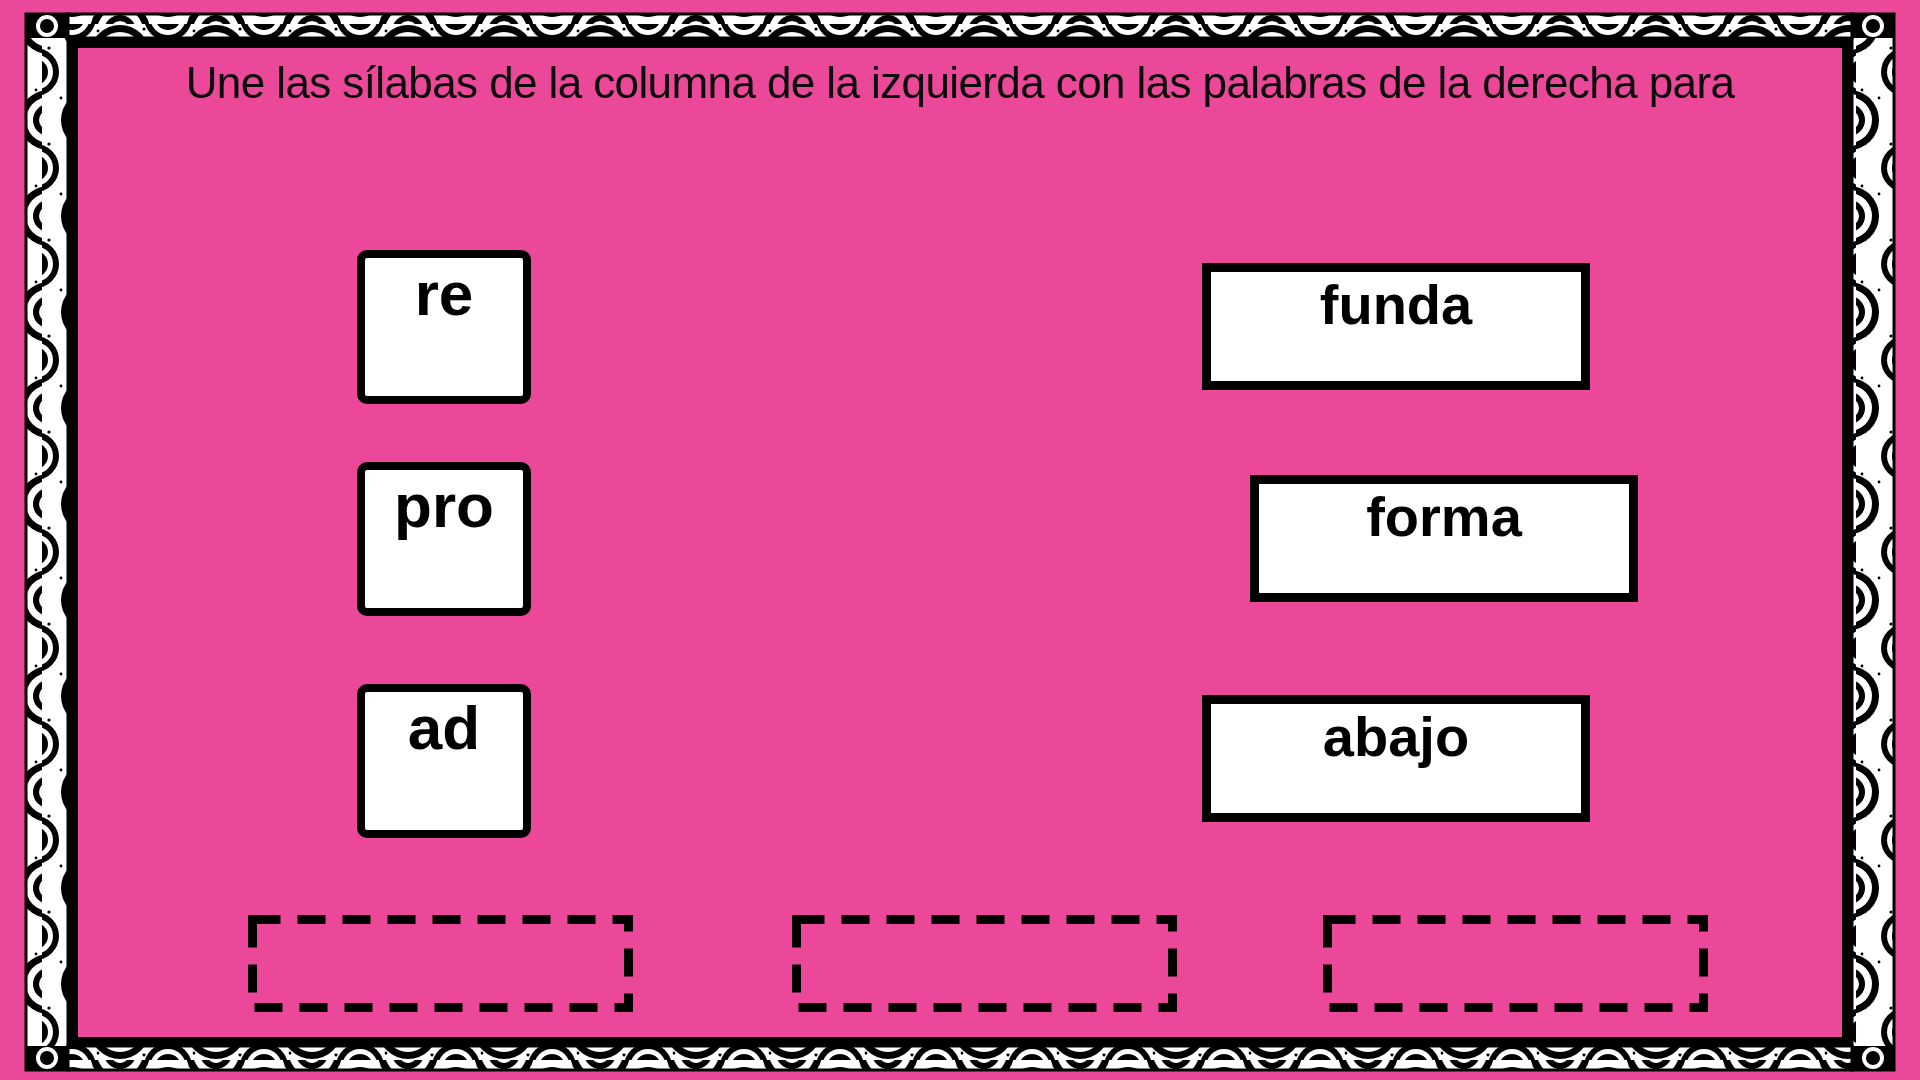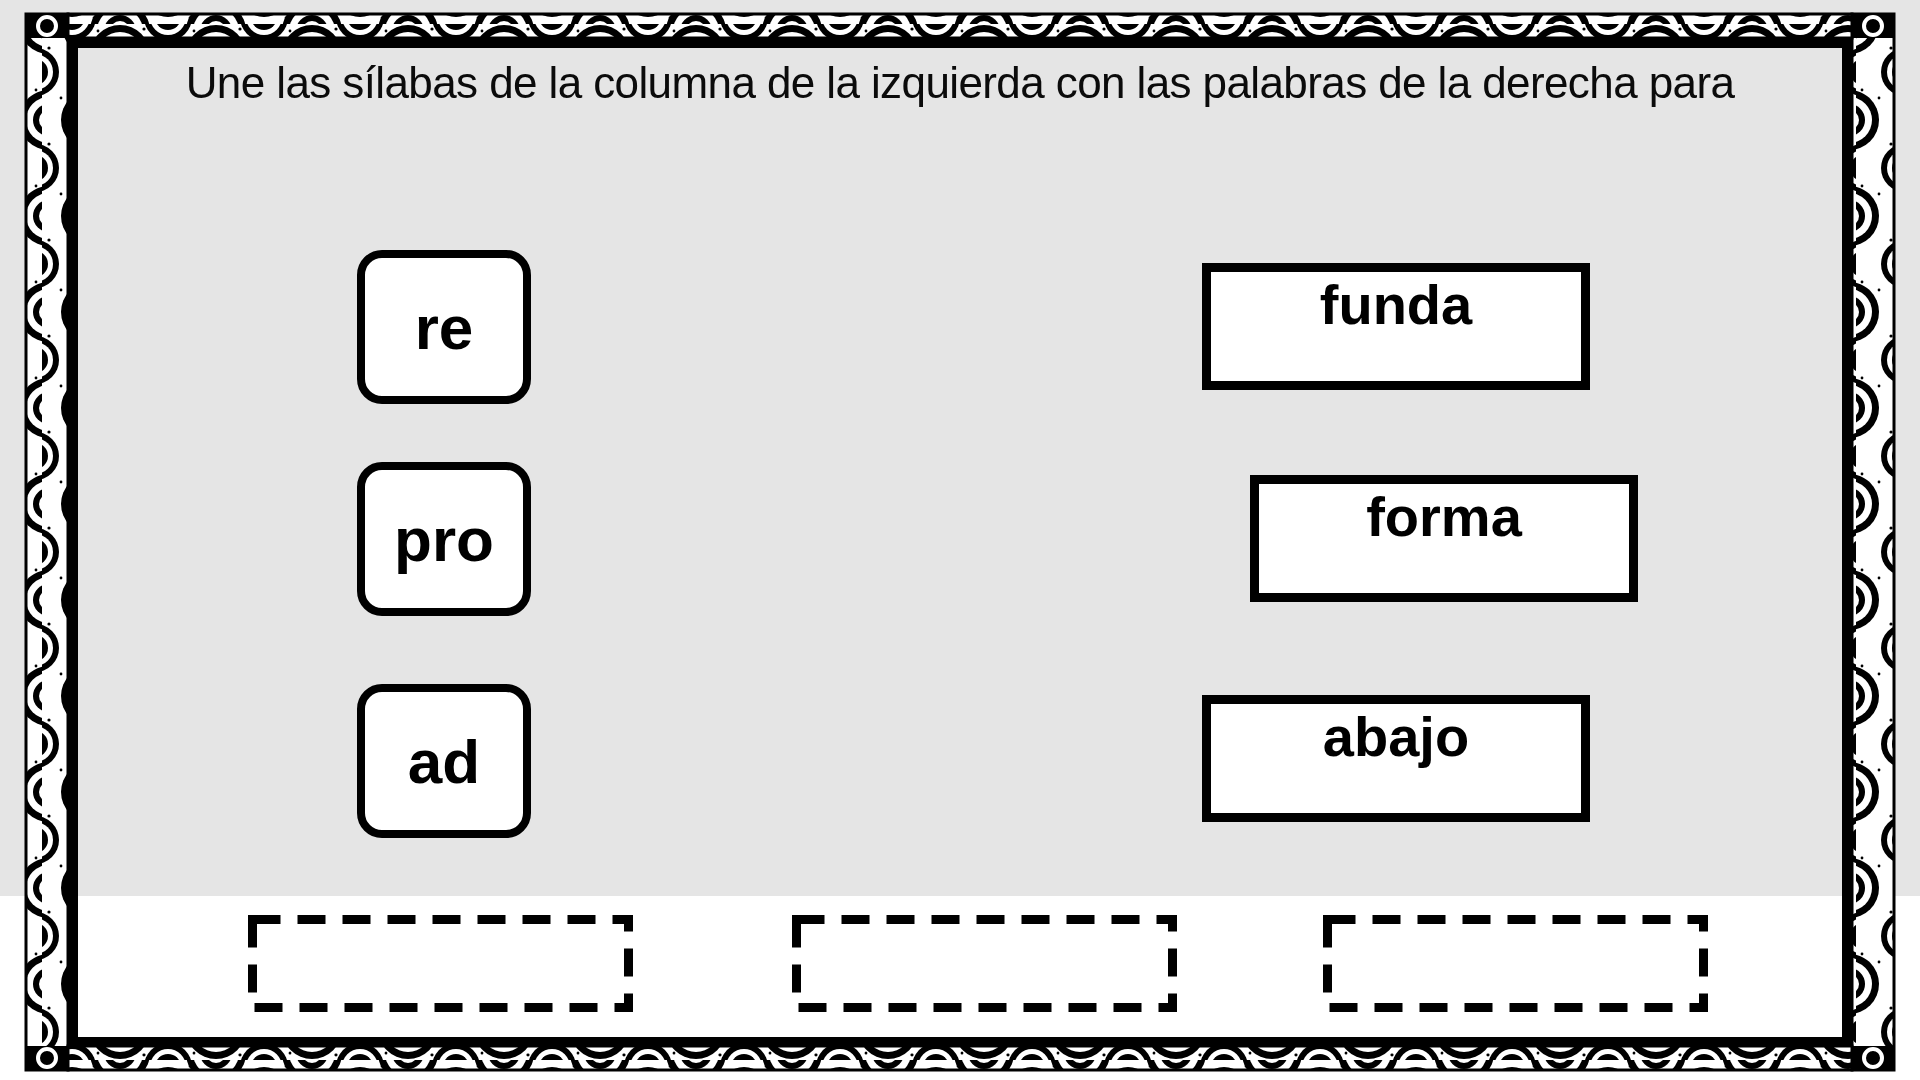--- a/index.html
+++ b/index.html
@@ -10,22 +10,22 @@
   body {
     width: 1920px;
     height: 1080px;
     overflow: hidden;
     font-family: "Liberation Sans", sans-serif;
     color: #000000;
   }
   .page {
     position: relative;
     width: 1920px;
-    height: 896px;
-    background: #e5e5e5;
+    height: 1080px;
+    background: #ec4899;
   }
   .frame-svg {
     position: absolute;
     left: 0;
     top: 0;
     width: 1920px;
     height: 1080px;
     pointer-events: none;
   }
   .instructions {
@@ -39,24 +39,23 @@
     letter-spacing: -0.6px;
     color: #0b0b0b;
   }
   .syllable-card {
     position: absolute;
     left: 357px;
     width: 174px;
     height: 154px;
     box-sizing: border-box;
     border: 8px solid #000000;
-    border-radius: 25px;
+    border-radius: 10px;
     background: #ffffff;
     display: flex;
-    align-items: center;
     justify-content: center;
     font-weight: bold;
     font-size: 62px;
     cursor: pointer;
   }
   .syl-0 { top: 250px; }
   .syl-1 { top: 462px; }
   .syl-2 { top: 684px; }
   .word-card {
     position: absolute;

